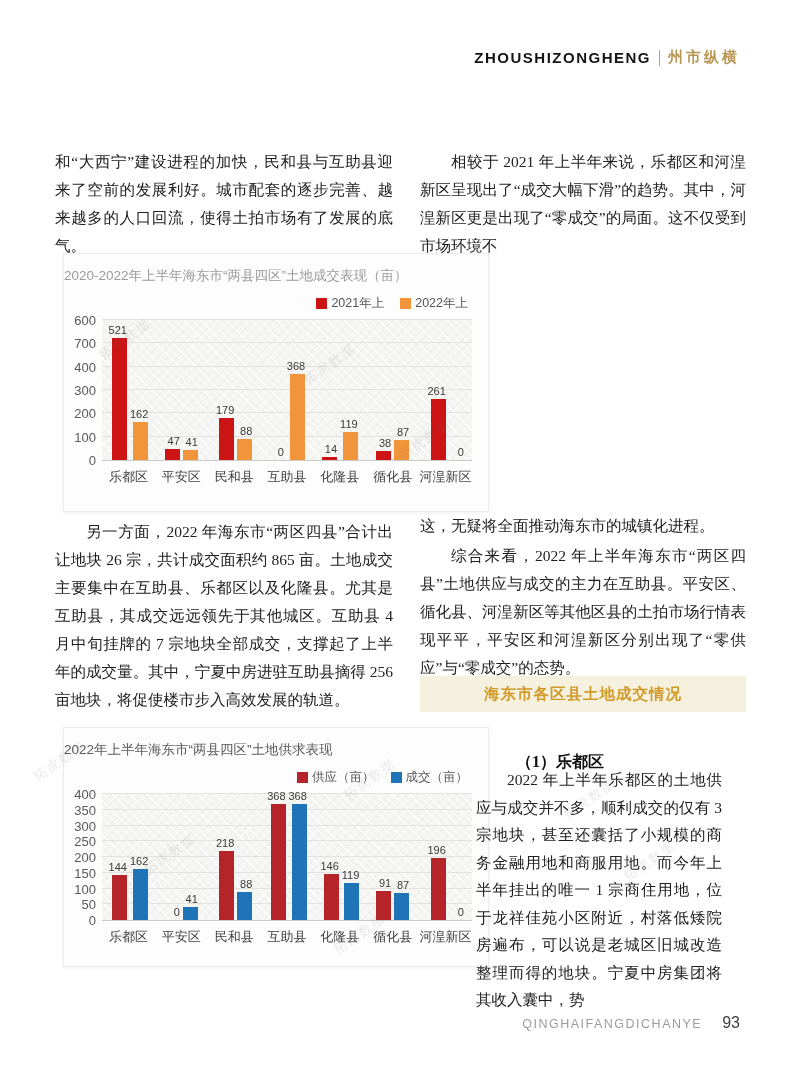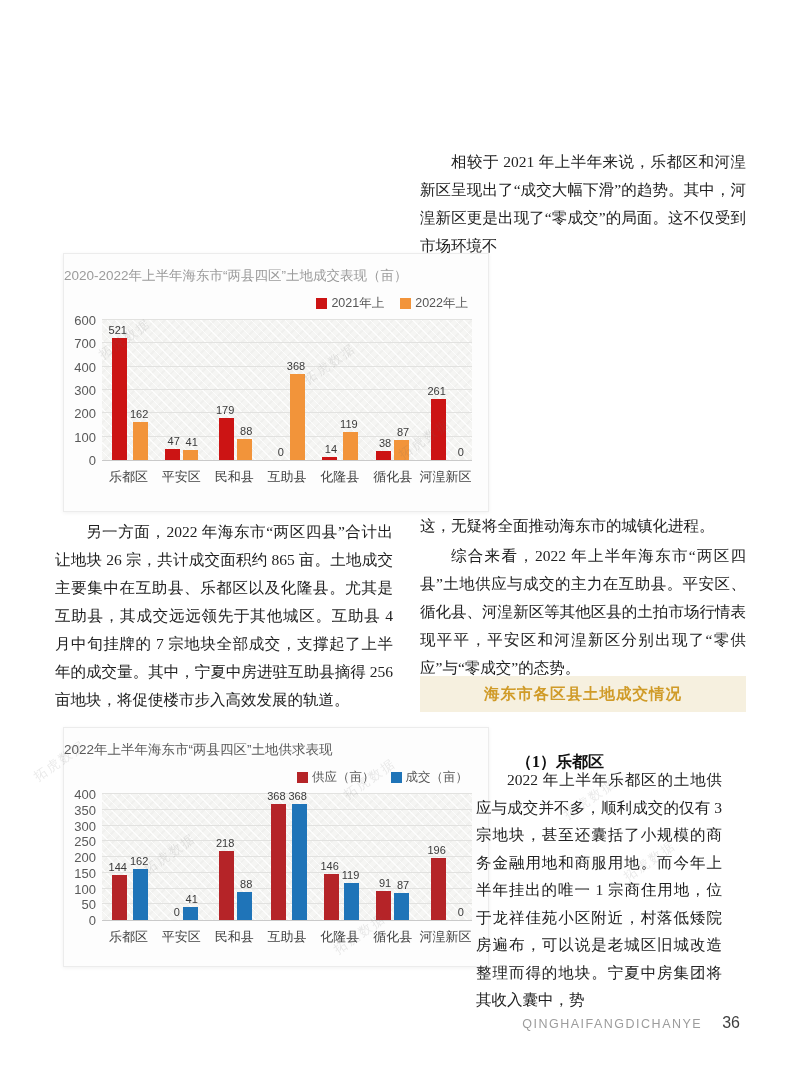--- a/index.html
+++ b/index.html
@@ -55,21 +55,27 @@
 
   .wm{position:absolute;font-family:"Liberation Sans","DejaVu Sans",sans-serif;
       font-size:13px;letter-spacing:2px;color:#6b6b6b;opacity:.14;
       transform:rotate(-35deg);pointer-events:none;white-space:nowrap;}
 </style>
 </head>
 <body>
 
 <div class="page">
 
-
+  <div class="hdr">
+    <span class="hdr-en">ZHOUSHIZONGHENG</span>
+    <span class="hdr-sep"></span>
+    <span class="hdr-cn">州市纵横</span>
+  </div>
+
+  <p class="abs body-par" style="left:55px;top:148px;width:338px;">和“大西宁”建设进程的加快，民和县与互助县迎来了空前的发展利好。城市配套的逐步完善、越来越多的人口回流，使得土拍市场有了发展的底气。</p>
 
   <div class="chart" style="left:63px;top:253px;width:424px;height:257px;">
     <div class="chart-title" style="color: rgb(155, 155, 155);">2020-2022年上半年海东市“两县四区”土地成交表现（亩）</div>
     <div class="legend">
         <span class="legend-item">
           <span class="legend-sq" style="background: rgb(204, 20, 20);"></span>
           <span>2021年上</span>
         </span>
         <span class="legend-item">
           <span class="legend-sq" style="background: rgb(242, 148, 58);"></span>
@@ -312,16 +318,16 @@
   <span class="wm" style="left:395px;top:430px;">拓虎数据</span>
   <span class="wm" style="left:30px;top:752px;">拓虎数据</span>
   <span class="wm" style="left:140px;top:845px;">拓虎数据</span>
   <span class="wm" style="left:340px;top:770px;">拓虎数据</span>
   <span class="wm" style="left:560px;top:790px;">拓虎数据</span>
   <span class="wm" style="left:620px;top:852px;">拓虎数据</span>
   <span class="wm" style="left:330px;top:925px;">拓虎数据</span>
 
   <div class="ftr">
     <span class="ftr-en">QINGHAIFANGDICHANYE</span>
-    <span class="ftr-pg">36</span>
+    <span class="ftr-pg">93</span>
   </div>
 
 </div>
 
 </body></html>

